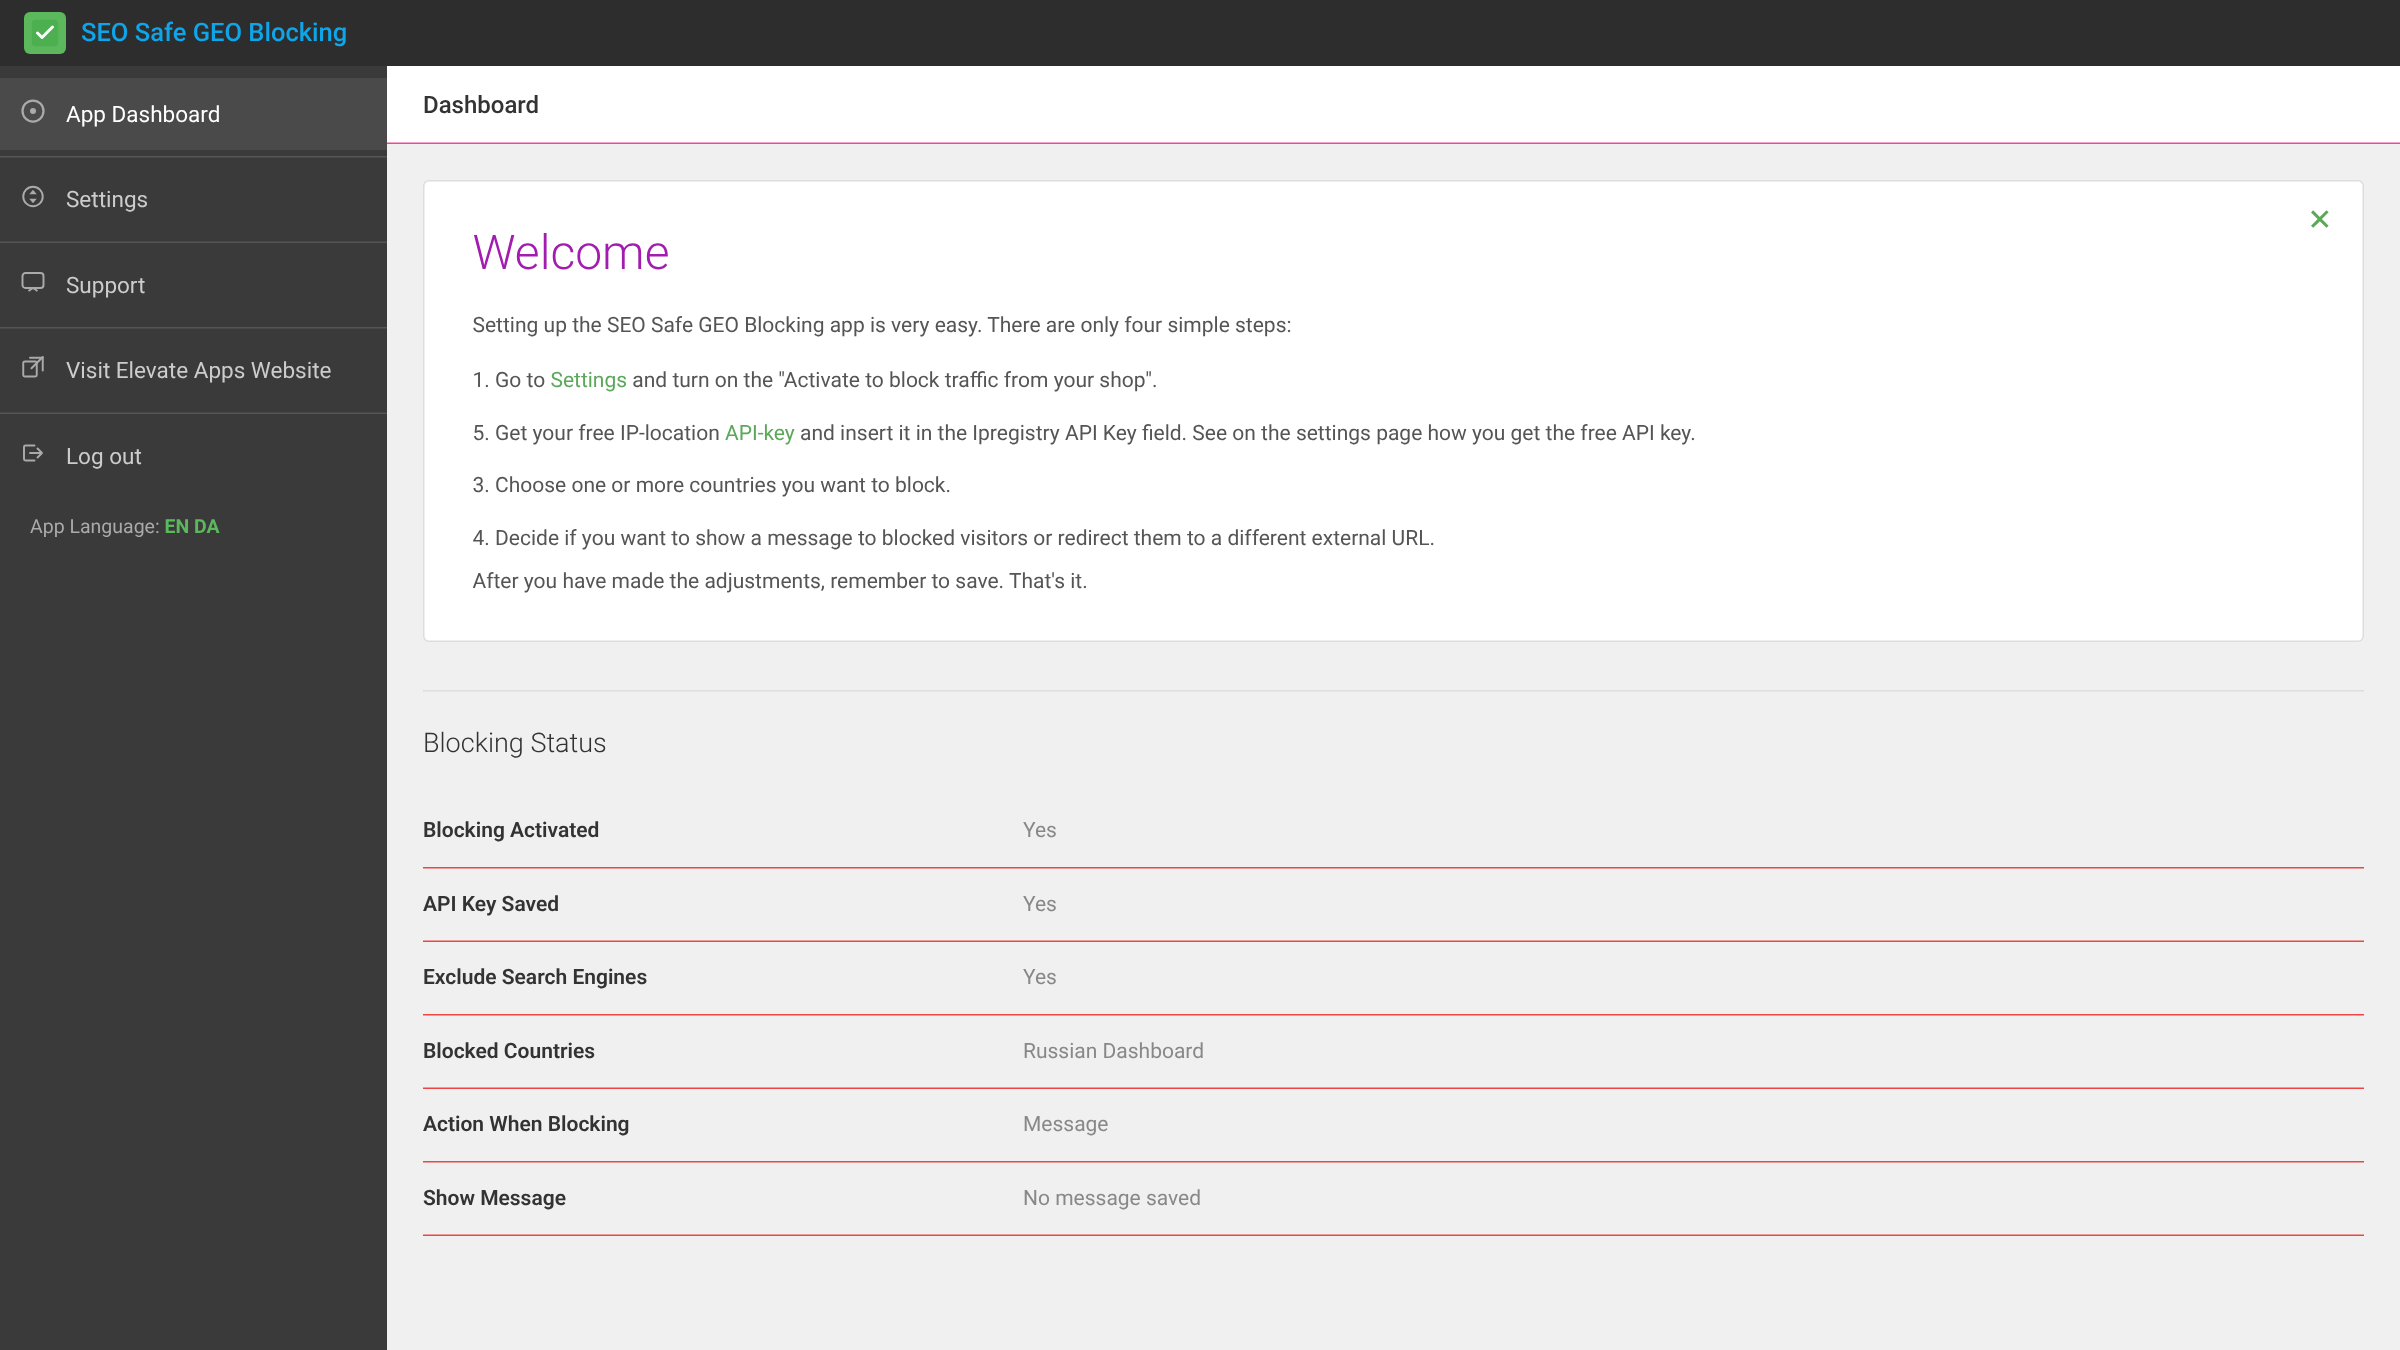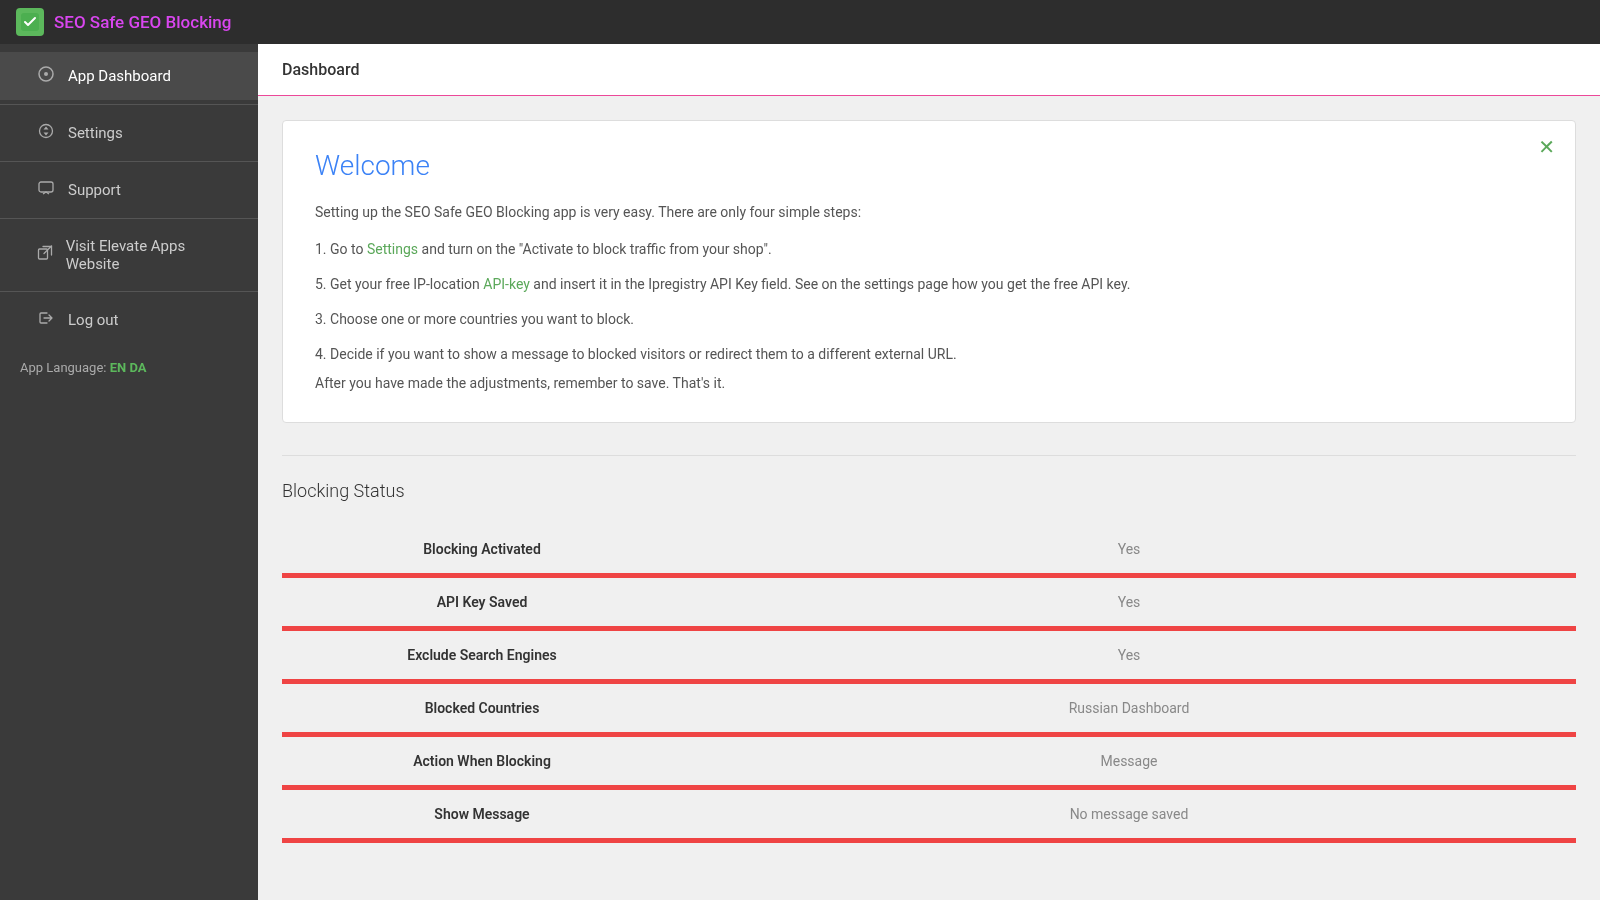--- a/index.html
+++ b/index.html
@@ -24,21 +24,21 @@
       display: flex;
       align-items: center;
       justify-content: center;
       font-size: 14px;
       font-weight: bold;
       color: white;
     }
     #topbar .app-title {
       font-size: 17px;
       font-weight: 500;
-      color: #d946ef;
+      color: #0ea5e9;
     }
 
     
     #layout {
       display: flex;
       flex: 1;
       overflow: hidden;
     }
 
     
@@ -46,21 +46,21 @@
       width: 258px;
       background: #3a3a3a;
       flex-shrink: 0;
       display: flex;
       flex-direction: column;
       padding-top: 8px;
     }
     .sidebar-item {
       display: flex;
       align-items: center;
-      padding: 14px 36px;
+      padding: 14px 12px;
       color: #ccc;
       font-size: 15px;
       cursor: pointer;
       text-decoration: none;
       gap: 12px;
     }
     .sidebar-item.active { background: #4a4a4a; color: #fff; }
     .sidebar-item .icon {
       font-size: 16px;
       width: 20px;
@@ -112,23 +112,23 @@
     
     #welcome-card {
       background: #fff;
       border: 1px solid #ddd;
       border-radius: 4px;
       padding: 28px 32px;
       position: relative;
       margin-bottom: 24px;
     }
     #welcome-card h2 {
-      font-size: 28px;
+      font-size: 32px;
       font-weight: 300;
-      color: #3b82f6;
+      color: #a21caf;
       margin-bottom: 20px;
     }
     #welcome-card .intro-text {
       color: #555;
       font-size: 14px;
       margin-bottom: 16px;
       line-height: 1.5;
     }
     #welcome-card ol {
       margin-left: 0;
@@ -176,22 +176,21 @@
       font-size: 18px;
       font-weight: 300;
       color: #333;
       margin-bottom: 24px;
     }
     .status-table {
       width: 100%;
       border-collapse: collapse;
     }
     .status-table tr {
-      border-bottom: 5px solid #ef4444;
-      text-align: center;
+      border-bottom: 1px solid #ef4444;
     }
     .status-table td {
       padding: 16px 0;
       font-size: 14px;
     }
     .status-table td:first-child {
       font-weight: 600;
       color: #333;
       width: 400px;
     }

